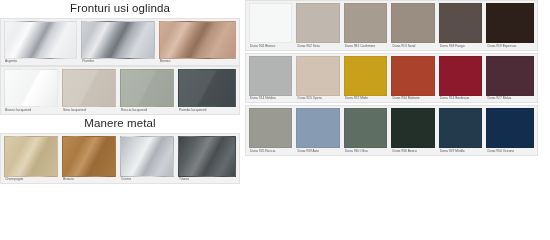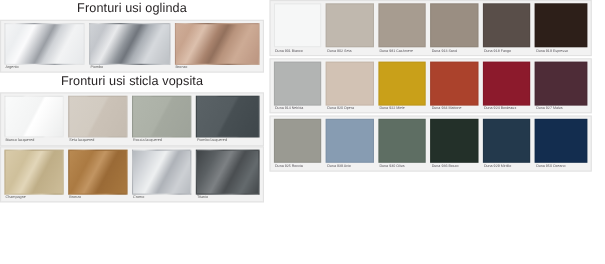--- a/index.html
+++ b/index.html
@@ -102,40 +102,40 @@
       <div class="cell">
         <div class="chip" style="background: linear-gradient(118deg, rgb(207, 210, 214) 0%, rgb(195, 198, 203) 16%, rgb(233, 234, 236) 29%, rgb(143, 148, 154) 44%, rgb(112, 117, 124) 51%, rgb(169, 174, 180) 60%, rgb(214, 217, 221) 74%, rgb(188, 192, 196) 100%);"></div>
         <div class="caption">Piombo</div>
       </div>
       <div class="cell">
         <div class="chip" style="background: linear-gradient(118deg, rgb(207, 174, 153) 0%, rgb(200, 164, 142) 16%, rgb(220, 192, 173) 29%, rgb(168, 130, 108) 44%, rgb(146, 112, 92) 51%, rgb(184, 147, 124) 60%, rgb(205, 171, 149) 74%, rgb(187, 149, 129) 100%);"></div>
         <div class="caption">Bronzo</div>
       </div>
     </div>
 
-    <div class="section-title">Fronturi usi sticla vopsita</div>
     <div class="swatch-panel groupB">
       <div class="cell">
         <div class="chip" style="background: linear-gradient(118deg, rgb(250, 251, 251) 0%, rgb(243, 244, 244) 48%, rgb(255, 255, 255) 52%, rgb(236, 237, 237) 100%);"></div>
         <div class="caption">Bianco lacquered</div>
       </div>
       <div class="cell">
         <div class="chip" style="background: linear-gradient(118deg, rgb(214, 207, 198) 0%, rgb(210, 203, 193) 48%, rgb(203, 194, 183) 52%, rgb(197, 188, 177) 100%);"></div>
         <div class="caption">Seta lacquered</div>
       </div>
       <div class="cell">
         <div class="chip" style="background: linear-gradient(118deg, rgb(177, 182, 172) 0%, rgb(172, 177, 167) 48%, rgb(164, 169, 159) 52%, rgb(158, 163, 154) 100%);"></div>
         <div class="caption">Roccia lacquered</div>
       </div>
       <div class="cell">
         <div class="chip" style="background: linear-gradient(118deg, rgb(90, 98, 102) 0%, rgb(84, 92, 96) 48%, rgb(71, 79, 83) 52%, rgb(63, 71, 75) 100%);"></div>
         <div class="caption">Piombo lacquered</div>
       </div>
     </div>
 
+    <div class="section-title">Manere metal</div>
     <div class="swatch-panel groupC">
       <div class="cell">
         <div class="chip" style="background: linear-gradient(118deg, rgb(217, 203, 170) 0%, rgb(207, 192, 155) 30%, rgb(226, 214, 185) 46%, rgb(191, 174, 135) 62%, rgb(205, 189, 153) 100%);"></div>
         <div class="caption">Champagne</div>
       </div>
       <div class="cell">
         <div class="chip" style="background: linear-gradient(118deg, rgb(185, 138, 82) 0%, rgb(171, 122, 66) 30%, rgb(194, 149, 98) 46%, rgb(154, 106, 54) 62%, rgb(168, 120, 63) 100%);"></div>
         <div class="caption">Bronzo</div>
       </div>
       <div class="cell">

